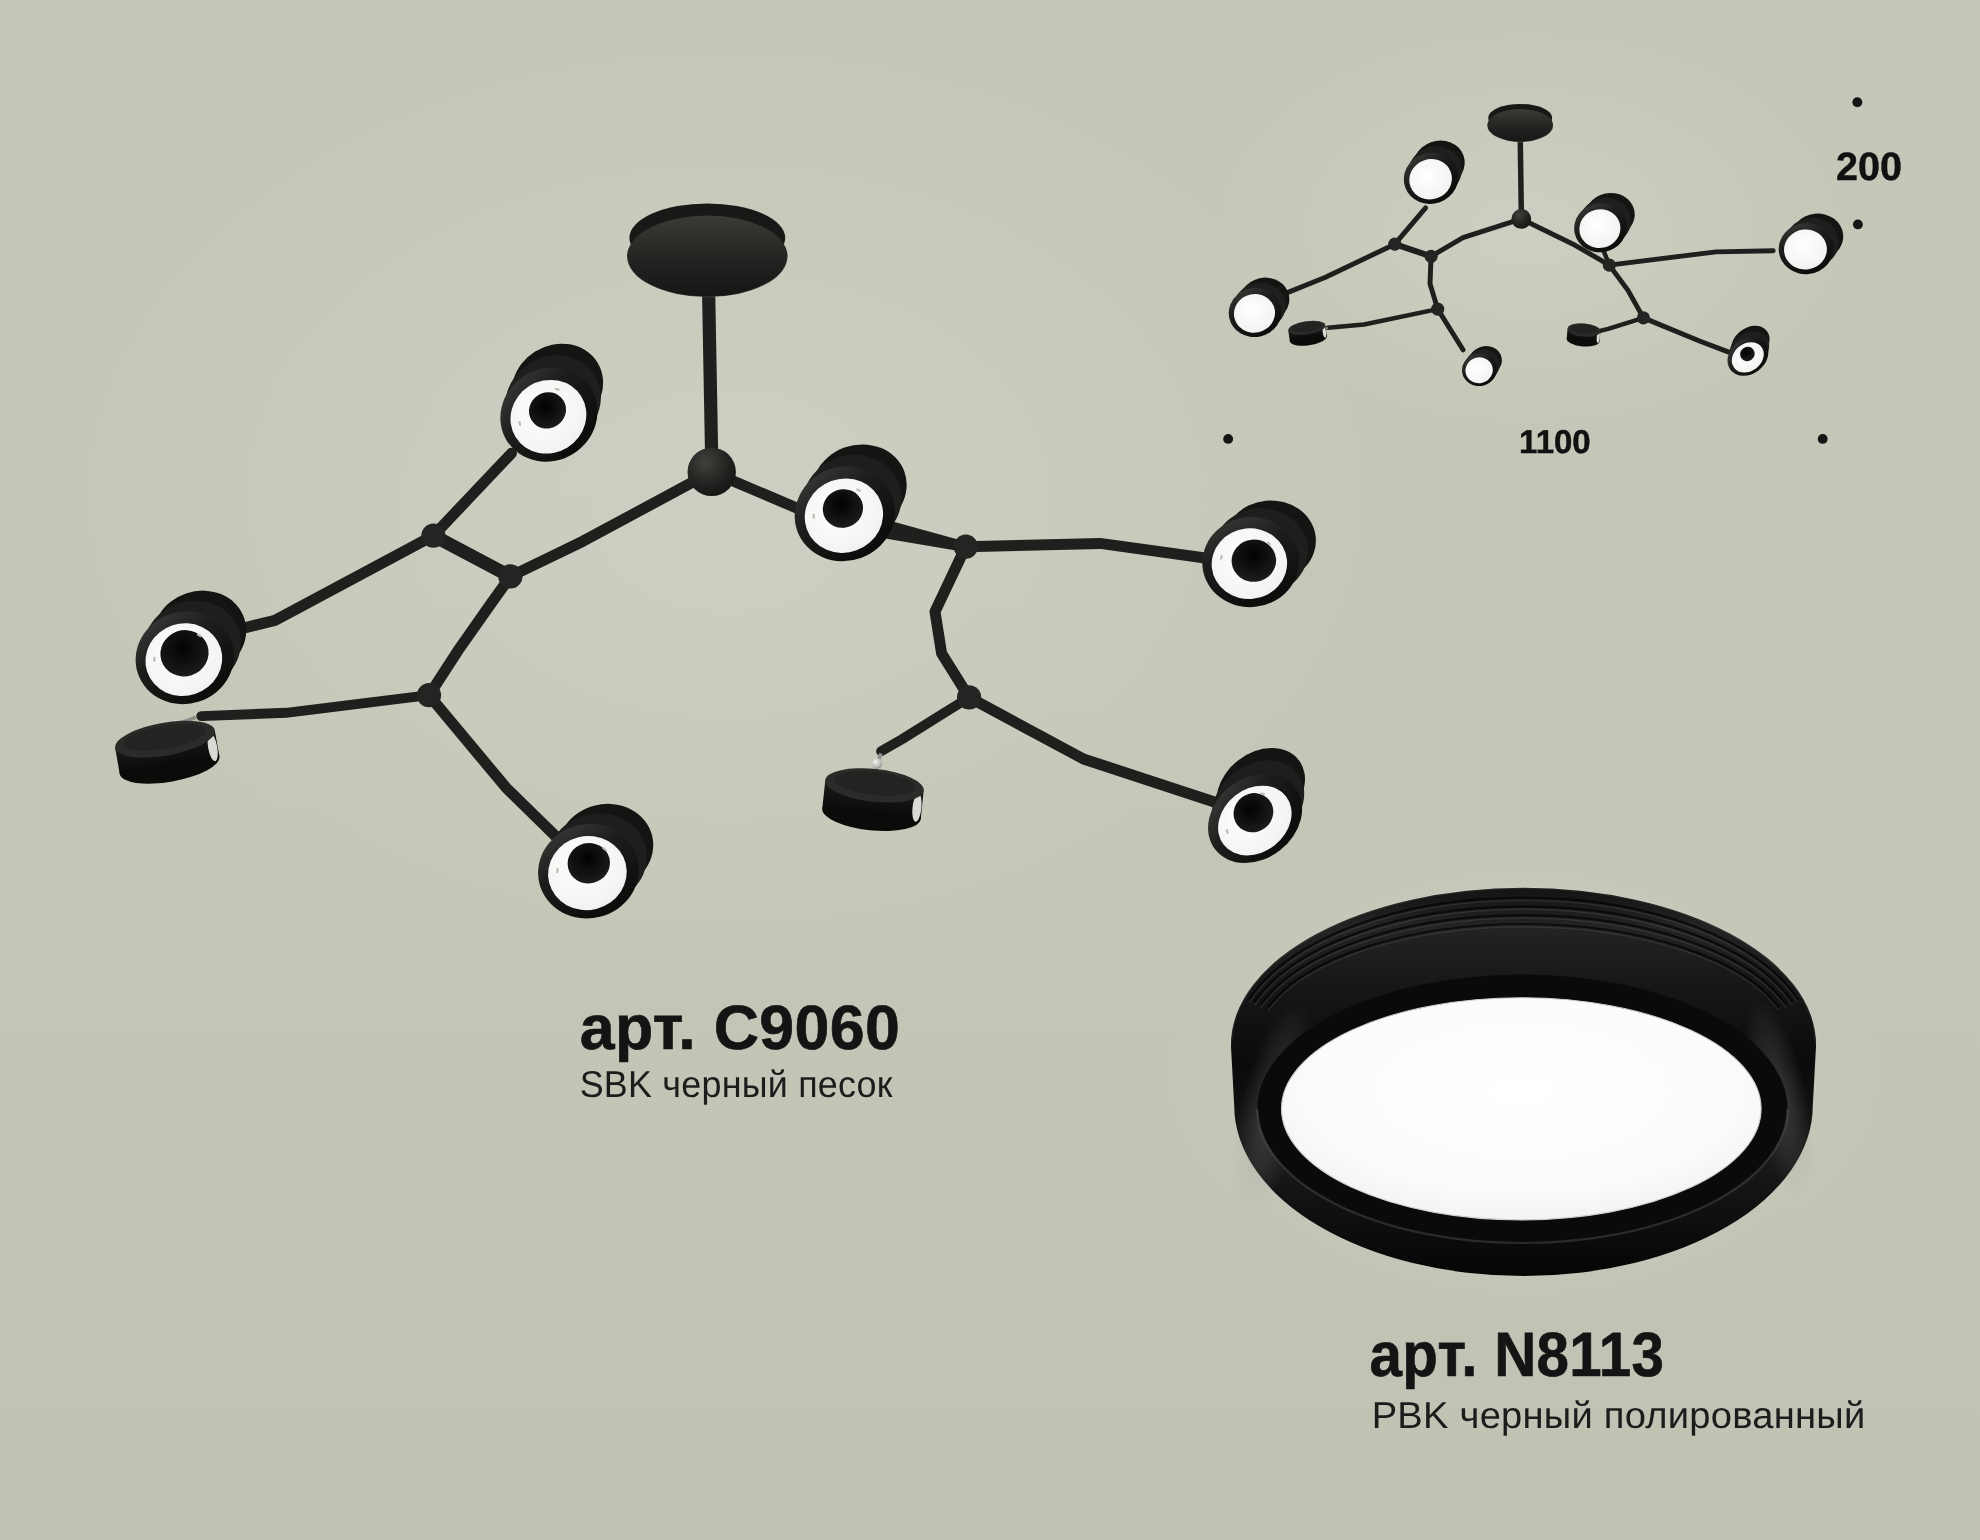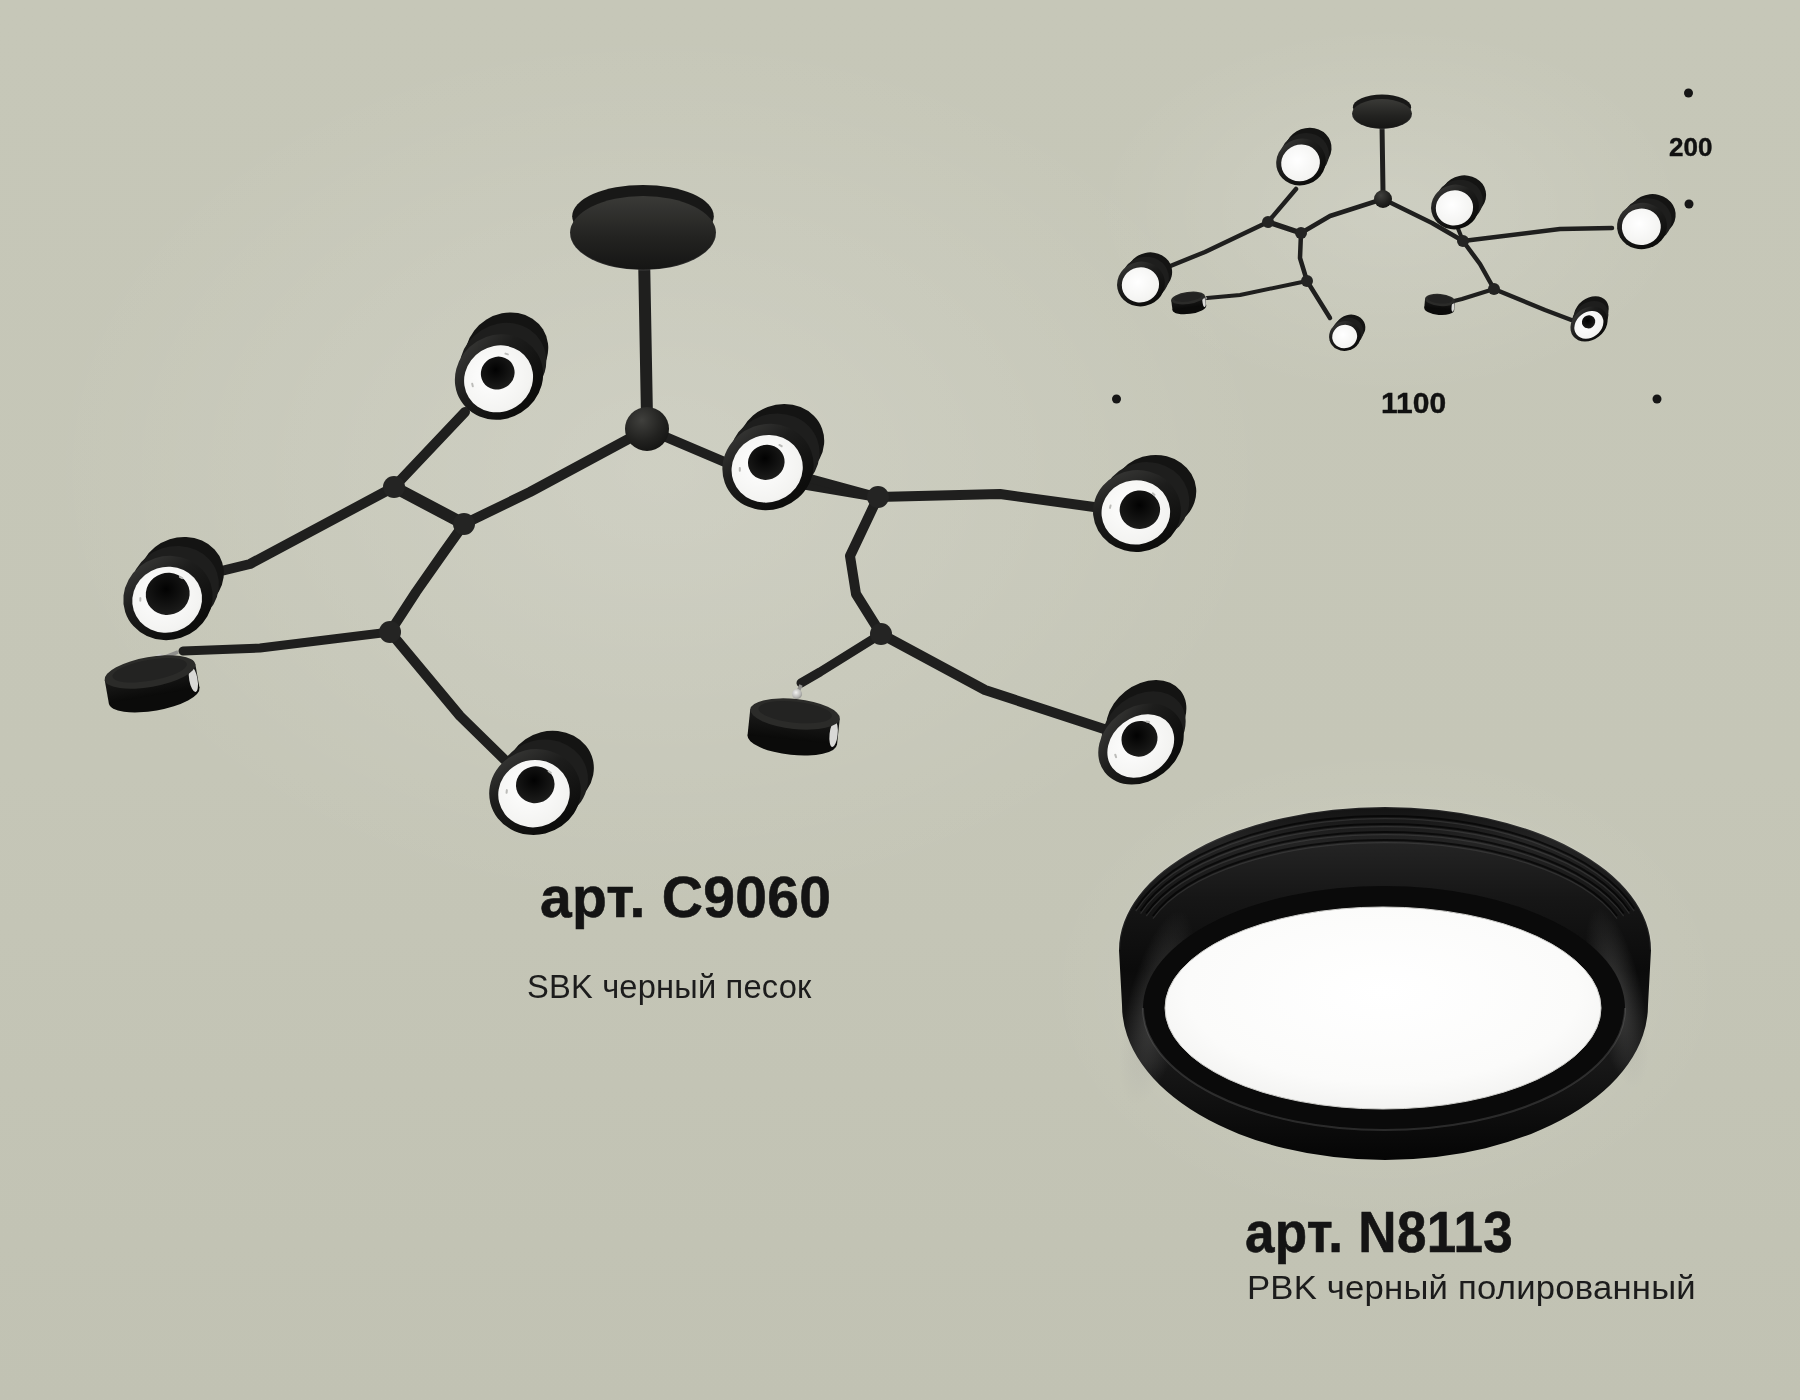--- a/index.html
+++ b/index.html
@@ -12,21 +12,21 @@
       radial-gradient(ellipse 840px 600px at 660px 470px, rgba(255,255,255,0.16), rgba(255,255,255,0) 74%),
       radial-gradient(ellipse 400px 250px at 1390px 210px, rgba(255,255,255,0.14), rgba(255,255,255,0) 75%),
       radial-gradient(ellipse 460px 320px at 1385px 985px, rgba(255,255,255,0.13), rgba(255,255,255,0) 75%),
       linear-gradient(180deg,#c6c7b8 0%,#c5c6b7 55%,#c1c2b3 100%);
     font-family:"Liberation Sans","DejaVu Sans",sans-serif;
   }
   svg.render{position:absolute;left:0;top:0;}
   .label{position:absolute;line-height:1;white-space:nowrap;}
   .article{font-weight:700;font-size:57px;color:#141414;letter-spacing:0.3px;-webkit-text-stroke:0.6px #141414;transform-origin:left top;}
   .finish{font-weight:400;font-size:34px;color:#1c1c1c;letter-spacing:0.2px;transform-origin:left top;}
-  .dim{font-weight:700;font-size:26px;color:#111;-webkit-text-stroke:0.4px #111;transform-origin:left top;}
+  .dim{font-weight:700;font-size:36px;color:#111;-webkit-text-stroke:0.4px #111;transform-origin:left top;}
   .dim-width{font-size:30px;}
 </style>
 </head>
 <body>
 
 <div class="stage">
 
   <svg class="render" id="art" width="1800" height="1400" viewBox="0 0 1800 1400">
     <defs>
       <linearGradient id="canFace" x1="0" y1="0" x2="0.35" y2="1">
@@ -280,21 +280,21 @@
         <ellipse cx="1383" cy="1008" rx="218" ry="101" fill="url(#diffuserGrad)" stroke="#cfcfcc" stroke-width="1"></ellipse>
       </g>
     <g id="dimension-dots">
         <circle cx="1688.5" cy="93" r="4.5" fill="#161616"></circle>
         <circle cx="1689" cy="204" r="4.5" fill="#161616"></circle>
         <circle cx="1116.5" cy="399" r="4.5" fill="#161616"></circle>
         <circle cx="1657" cy="399" r="4.5" fill="#161616"></circle>
       </g>
   </svg>
 
-  <div class="label article" style="left:527px;top:869px;margin-left:13px;">арт. C9060</div>
+  <div class="label article" style="left:527px;top:907px;">арт. C9060</div>
   <div class="label finish" style="left:527px;top:969px;transform:scaleX(0.96);">SBK черный песок</div>
 
   <div class="label article" style="left:1245px;top:1204px;transform:scaleX(0.93);">арт. N8113</div>
   <div class="label finish" style="left:1247px;top:1270px;transform:scaleX(1.02);">PBK черный полированный</div>
 
   <div class="label dim" style="left:1669px;top:134px;">200</div>
   <div class="label dim dim-width" style="left:1381px;top:388px;">1100</div>
 </div>
 
 </body></html>

